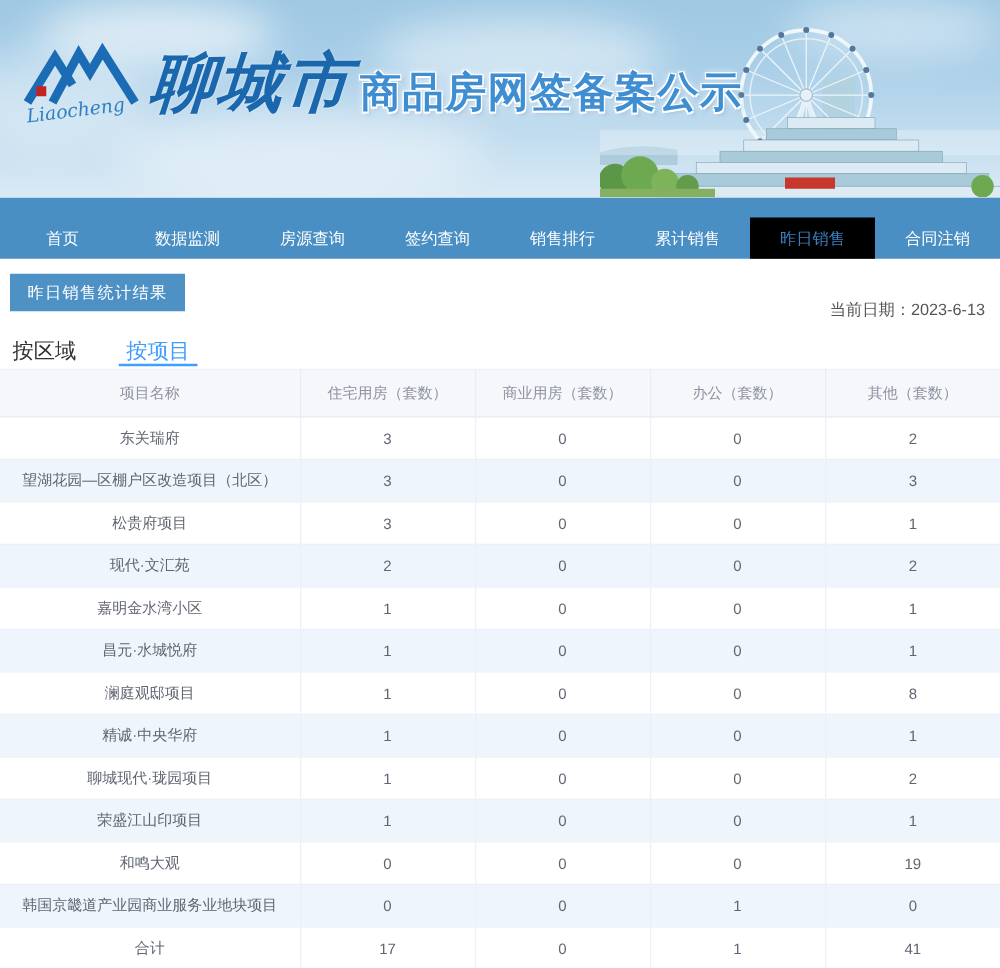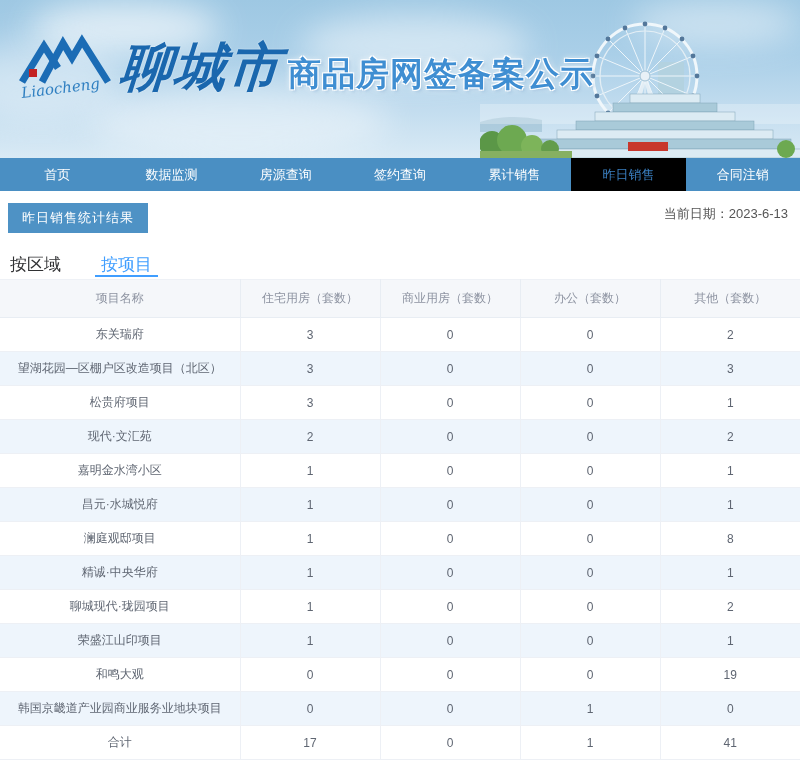--- a/index.html
+++ b/index.html
@@ -32,34 +32,34 @@
   .site-title {
     font-size:33px; font-weight:bold; letter-spacing:1px; margin-left:6px; margin-top:14px;
     color:#3f8ed2;
     text-shadow:-1px -1px 0 #fff,1px -1px 0 #fff,-1px 1px 0 #fff,1px 1px 0 #fff,
                  0 0 6px rgba(255,255,255,.9), 2px 2px 3px rgba(60,120,180,.35);
     white-space:nowrap;
   }
   .cityscape { position:absolute; right:0; bottom:0; width:320px; height:140px; z-index:2; }
 
   
-  .nav { display:flex; width:800px; height:33px; background:#4a8fc3; }
+  .nav { display:flex; width:800px; height:49px; background:#4a8fc3;align-items:flex-end; }
   .nav-item {
     flex:1 1 0; text-align:center; line-height:33px; font-size:13px; color:#fff;
     cursor:pointer; white-space:nowrap;
   }
   .nav-item.active { background:#000000; color:#3a7fc0; }
 
   
   .content-head { position:relative; padding:12px 10px 0 8px; height:48px; }
   .section-badge {
     display:inline-block; background:#4e92c5; color:#fff; font-size:13px;
     padding:6px 14px; letter-spacing:1px;
   }
-  .current-date { position:absolute; right:12px; top:14px; font-size:13px; color:#555; }
+  .current-date { position:absolute; right:12px; top:32px; font-size:13px; color:#555; }
 
   
   .tabs { display:flex; padding:14px 0 0 4px; height:38px; }
   .tab {
     font-size:17px; color:#303133; margin-right:28px; padding:0 6px 9px 6px;
     border-bottom:2px solid transparent; cursor:pointer;
   }
   .tab.active { color:#409eff; border-bottom-color:#409eff; }
 
   
@@ -163,20 +163,21 @@
     <div class="brand-city">聊城市</div>
     <div class="site-title">商品房网签备案公示</div>
   </div>
 </div>
 
 <div class="nav">
     <div class="nav-item">首页</div>
     <div class="nav-item">数据监测</div>
     <div class="nav-item">房源查询</div>
     <div class="nav-item">签约查询</div>
+    <div class="nav-item">销售排行</div>
     <div class="nav-item">累计销售</div>
     <div class="nav-item active">昨日销售</div>
     <div class="nav-item">合同注销</div>
   </div>
 
 <div class="content-head">
   <span class="section-badge">昨日销售统计结果</span>
   <span class="current-date"><span>当前日期：</span><span>2023-6-13</span></span>
 </div>
 

